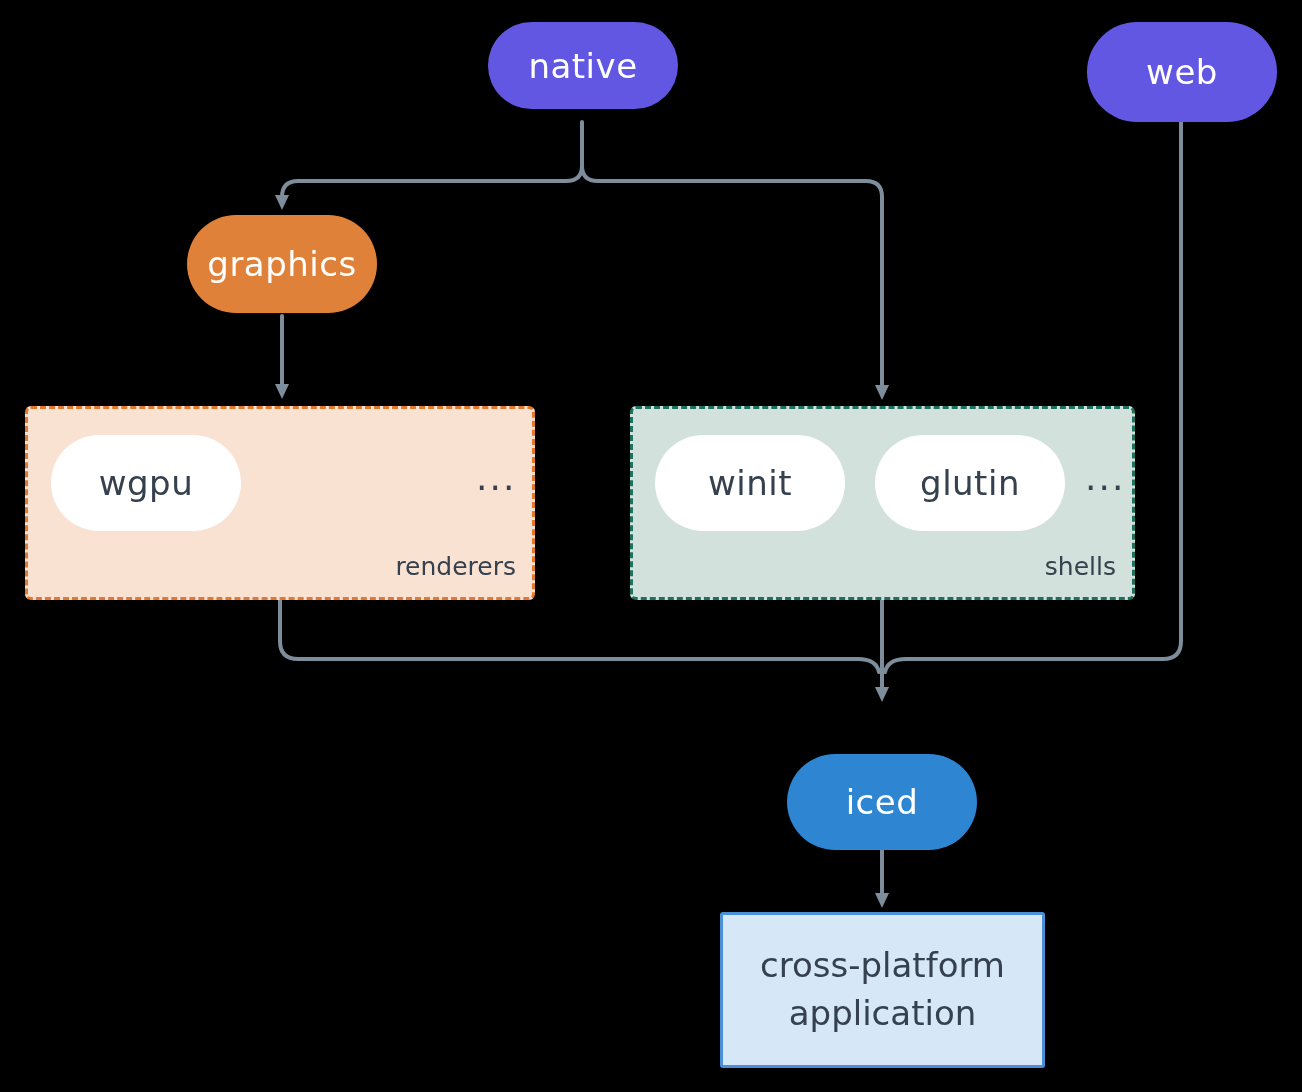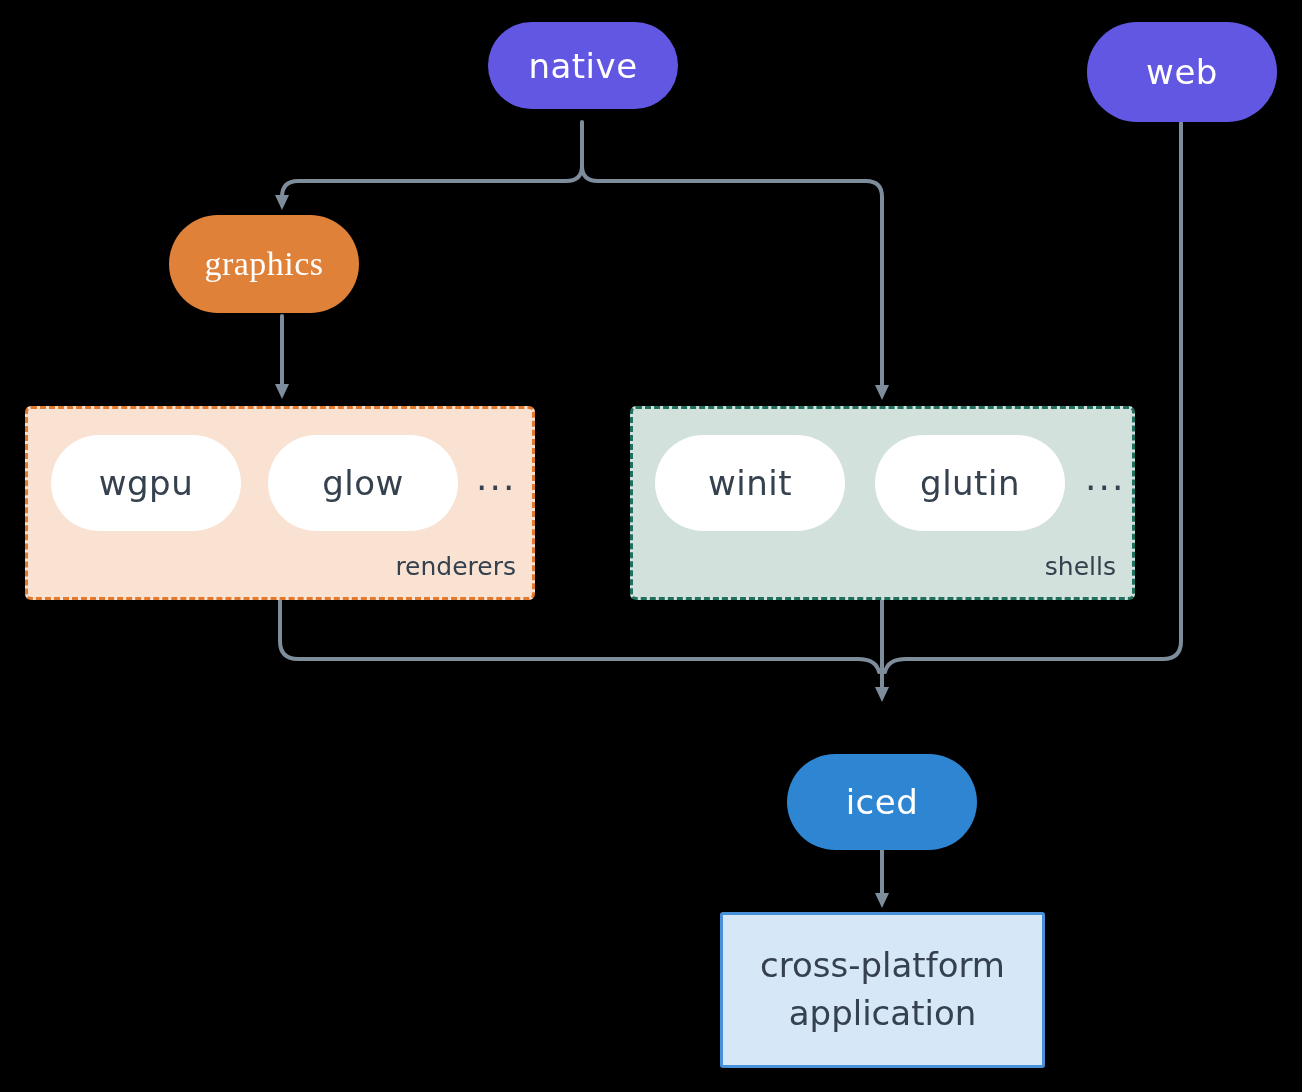--- a/index.html
+++ b/index.html
@@ -116,30 +116,27 @@
   </svg>
 
   <div class="pill purple" style="left:488px; top:22px; width:190px; height:87px;">
     <span>native</span>
   </div>
 
   <div class="pill purple" style="left:1087px; top:22px; width:190px; height:100px;">
     <span>web</span>
   </div>
 
-  <div class="pill orange" style="left:169px; top:215px; width:190px; height:98px;font-family:Liberation Serif, serif;">
+  <div class="pill orange" style="left:187px; top:215px; width:190px; height:98px;">
     <span>graphics</span>
   </div>
 
   <div class="group renderers" style="left:25px; top:406px; width:510px; height:194px;">
     <div class="pill white" style="left:23px; top:26px; width:190px; height:96px;">
       <span>wgpu</span>
-    </div>
-    <div class="pill white" style="left:240px; top:26px; width:190px; height:96px;">
-      <span>glow</span>
     </div>
     <span class="dots" style="left:448px; top:48px;">...</span>
     <span class="group-label">renderers</span>
   </div>
 
   <div class="group shells" style="left:630px; top:406px; width:505px; height:194px;">
     <div class="pill white" style="left:22px; top:26px; width:190px; height:96px;">
       <span>winit</span>
     </div>
     <div class="pill white" style="left:242px; top:26px; width:190px; height:96px;">

